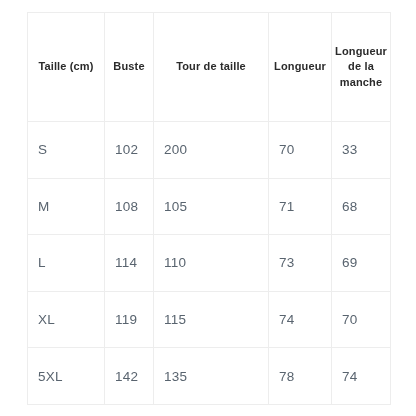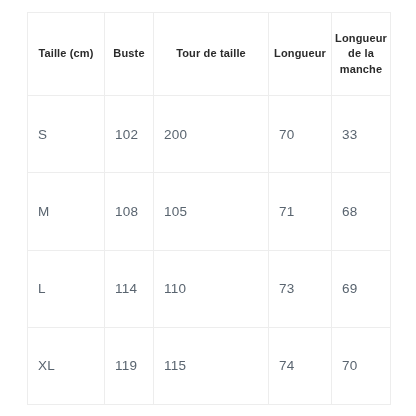--- a/index.html
+++ b/index.html
@@ -48,21 +48,21 @@
 
   table.size-chart thead th {
     height: 68px;
     text-align: center;
     vertical-align: middle;
     font-size: 11px;
     font-weight: bold;
     color: #2b2b2b;
     line-height: 1.42;
     letter-spacing: 0.15px;
-    padding: 7px 3px;
+    padding: 20px 3px;
   }
 
   table.size-chart tbody td {
     height: 39px;
     text-align: left;
     vertical-align: middle;
     font-size: 13.5px;
     font-weight: 400;
     color: #59646f;
     padding-left: 10px;
@@ -113,15 +113,22 @@
         <td>73</td>
         <td>69</td>
       </tr>
       <tr>
         <td>XL</td>
         <td>119</td>
         <td>115</td>
         <td>74</td>
         <td>70</td>
       </tr>
+      <tr>
+        <td>5XL</td>
+        <td>142</td>
+        <td>135</td>
+        <td>78</td>
+        <td>74</td>
+      </tr>
     </tbody>
   </table>
 </div>
 
 </body></html>

